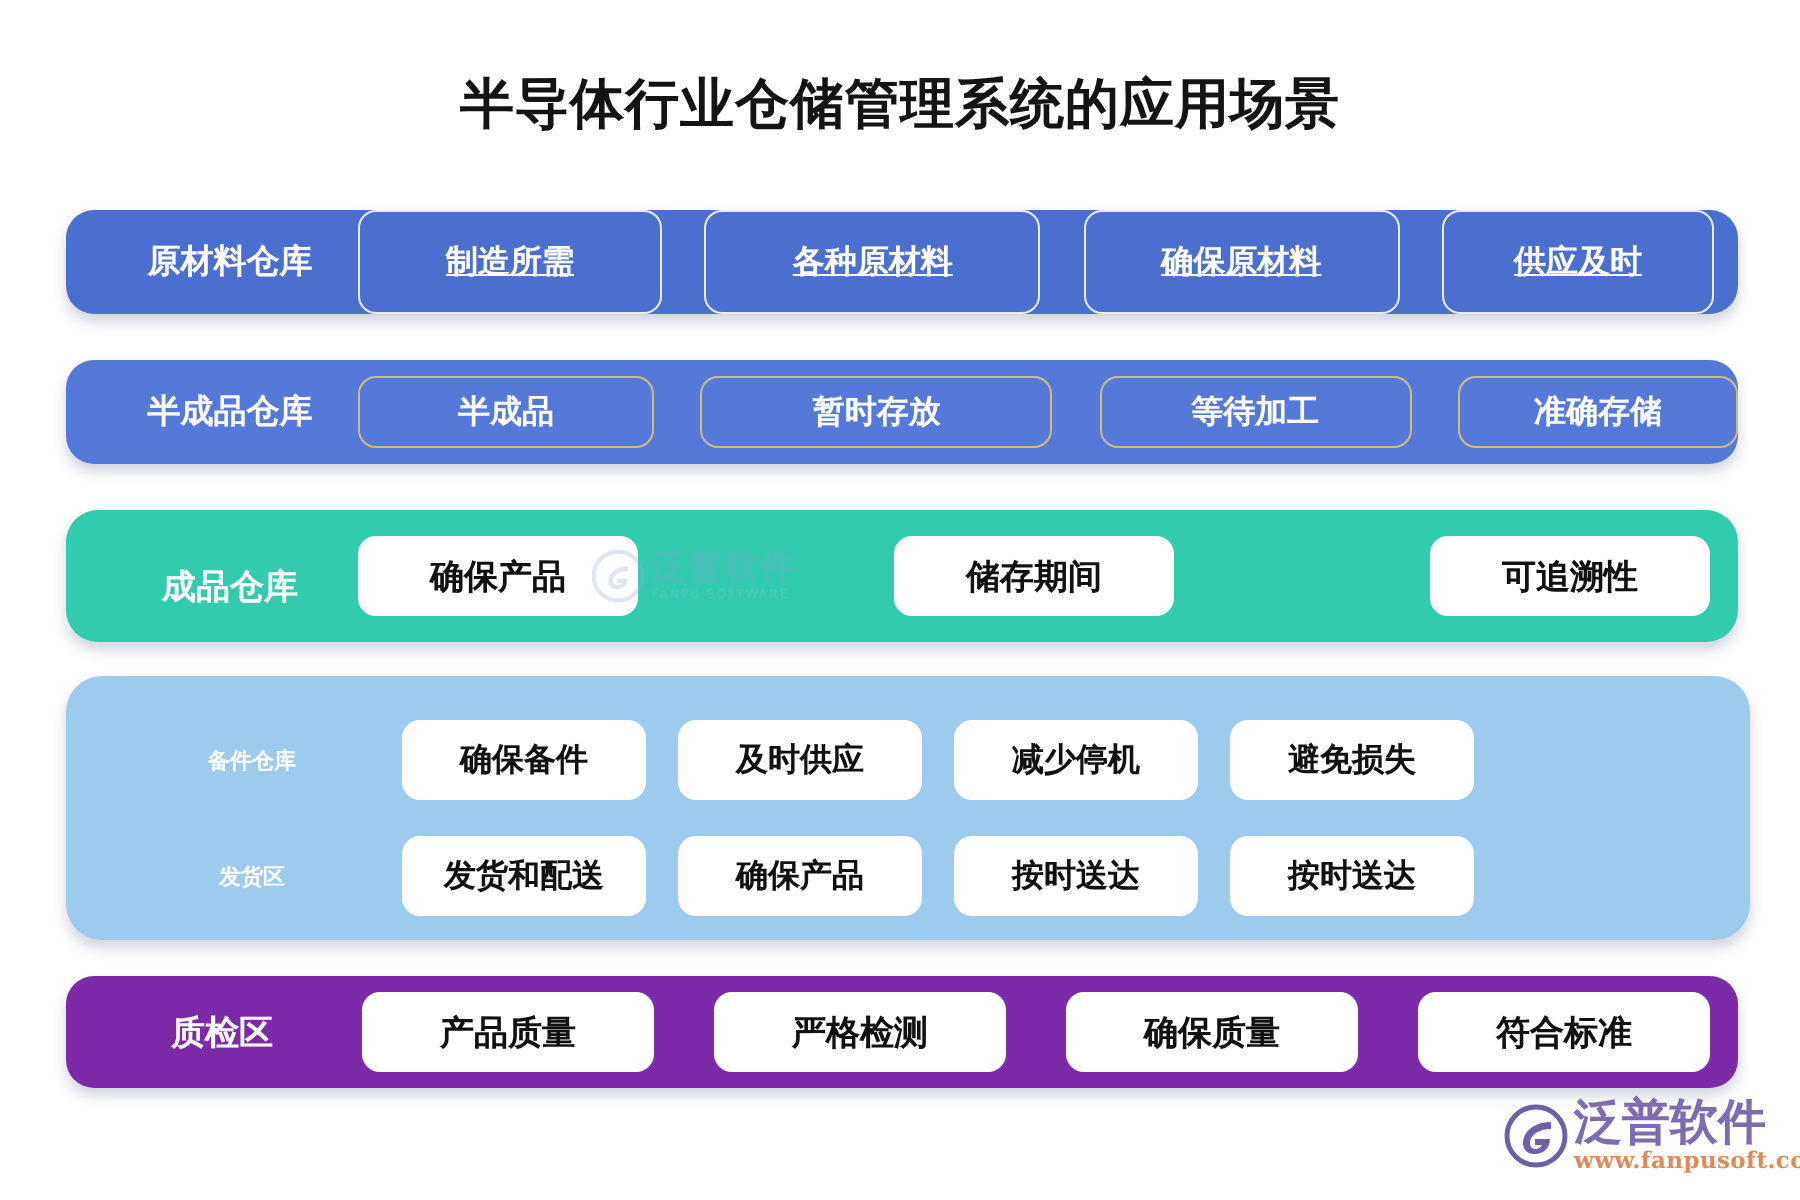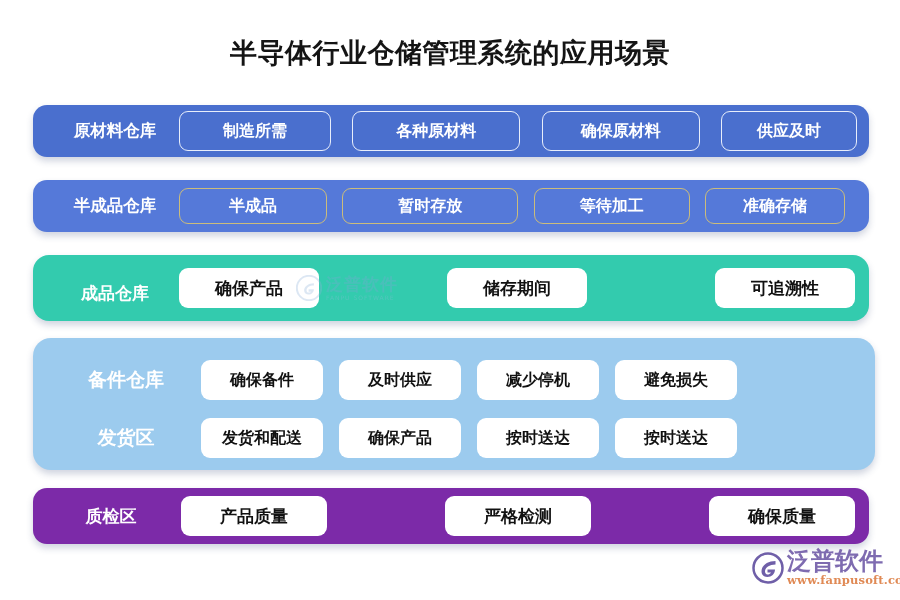--- a/index.html
+++ b/index.html
@@ -78,38 +78,39 @@
   
   #row1 {
     top: 105px;
     height: 52px;
     background: #4a6fce;
     padding: 0 12px 0 18px;
   }
   #row1 .band-label { width: 128px; }
   #row1 .items { gap: 10px; }
   #row1 .chip {
-    height: 40px;
+    height: 52px;
     border: 1.6px solid #e8eefb;
     background: #4a6fce;
     color: #ffffff;
     font-size: 16px;
     padding: 0 24px;
+    text-decoration: underline;
   }
   #row1 .chip.w1 { min-width: 152px; }
   #row1 .chip.w2 { min-width: 168px; }
   #row1 .chip.w3 { min-width: 158px; }
   #row1 .chip.w4 { min-width: 136px; }
 
   
   #row2 {
     top: 180px;
     height: 52px;
     background: #5579d9;
-    padding: 0 24px 0 18px;
+    padding: 0 0 0 18px;
   }
   #row2 .band-label { width: 128px; }
   #row2 .items { gap: 10px; }
   #row2 .chip {
     height: 36px;
     border: 1.6px solid #cbbc7c;
     background: #5579d9;
     color: #ffffff;
     font-size: 16px;
     padding: 0 16px;
@@ -152,21 +153,21 @@
   #row4 .subrow {
     display: flex;
     align-items: center;
     height: 50px;
     padding: 0 18px 0 18px;
   }
   #row4 .subrow:first-of-type { margin-top: 17px; }
   #row4 .subrow:last-of-type  { margin-top: 8px; }
   #row4 .band-label {
     width: 150px;
-    font-size: 19px;
+    font-size: 11px;
     text-align: center;
     color: #ffffff;
   }
   #row4 .items { gap: 16px; justify-content: flex-start; text-align: center; }
   #row4 .chip {
     height: 40px;
     background: #ffffff;
     color: #111111;
     font-size: 16px;
     border-radius: 9px;
@@ -333,20 +334,21 @@
       </div>
     </div>
   </div>
 
   <div class="band" id="row5">
     <div class="band-label">质检区</div>
     <div class="items">
       <div class="chip">产品质量</div>
       <div class="chip">严格检测</div>
       <div class="chip">确保质量</div>
+      <div class="chip">符合标准</div>
     </div>
   </div>
 
   <div class="logo">
     <svg class="logo-mark" viewBox="0 0 64 64">
       <circle cx="32" cy="32" r="29" fill="none" stroke="#6f5fa8" stroke-width="5"></circle>
       <path d="M47 18 C31 18 19 27 19 39 C19 46 24 50 31 50 C39 50 46 44 46 35 L31 35 L31 41 L38 41 C36 44 34 45 31 45 C28 45 26 42 26 39 C26 31 35 25 47 25 Z" fill="#6f5fa8"></path>
     </svg>
     <div class="logo-words">
       <span class="logo-cn">泛普软件</span>

